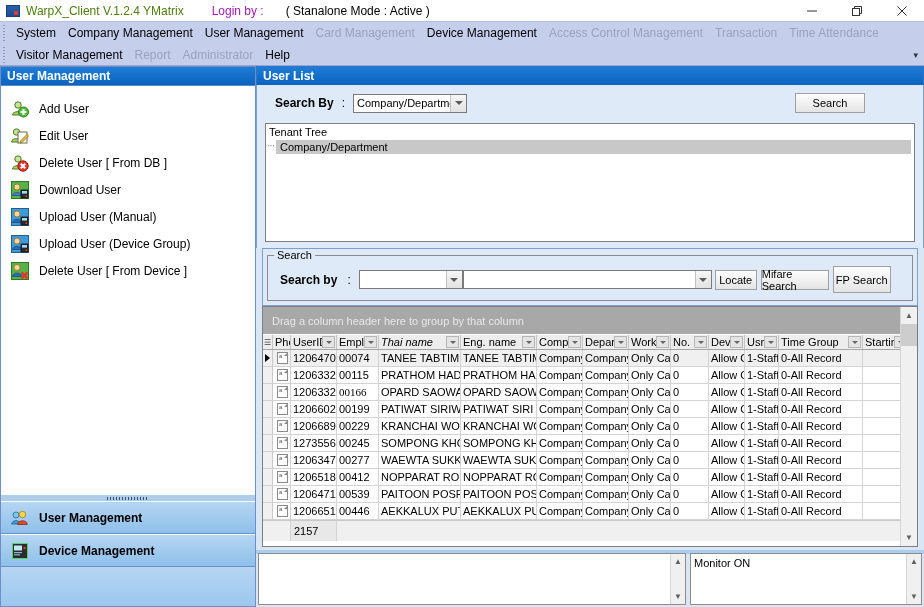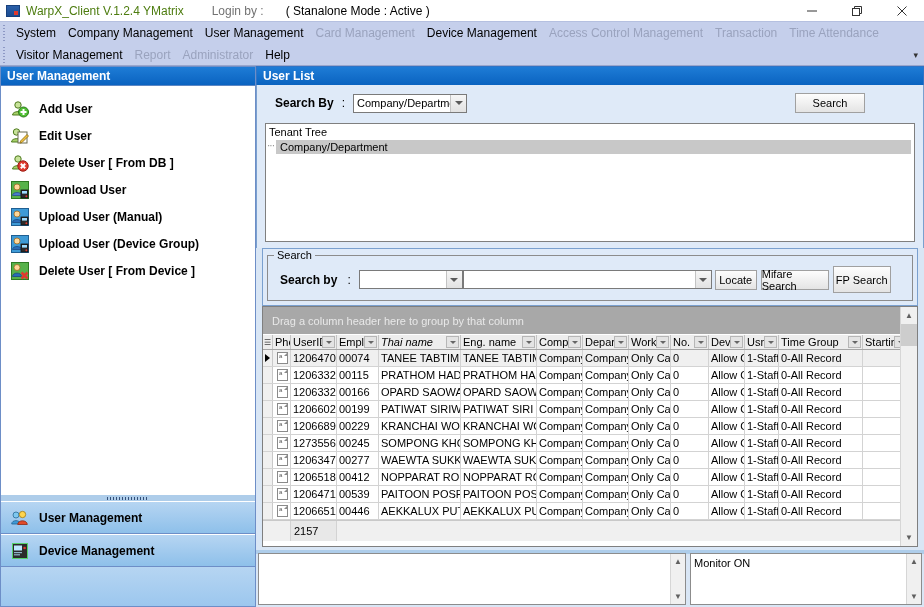--- a/index.html
+++ b/index.html
@@ -22,21 +22,21 @@
   .titlebar .app-icon {
     width: 14px; height: 12px; margin-left: 6px; margin-right: 6px;
     background: linear-gradient(#2a5fa8, #1b4c92);
     border: 1px solid #17407c; position: relative; flex: 0 0 auto;
   }
   .titlebar .app-icon::after {
     content: ""; position: absolute; right: 1px; bottom: 1px;
     width: 4px; height: 4px; background: #e03a2f;
   }
   .title-text { font-size: 12px; color: #4d7c0f; white-space: nowrap; }
-  .title-login { margin-left: 28px; font-size: 12px; color: #737373; white-space: nowrap;}
+  .title-login { margin-left: 28px; font-size: 12px; color: #a21caf; white-space: nowrap;}
   .title-mode { margin-left: 22px; font-size: 12px; color: #000; white-space: nowrap;}
   .winbtns { position: absolute; right: 0; top: 0; height: 21px; display: flex; }
   .winbtn {
     width: 45px; height: 21px; display: flex; align-items: center; justify-content: center;
     font-size: 13px; color: #333; line-height: 1;
   }
   .winbtn svg { display: block; }
 
   
   .menubar {
@@ -71,21 +71,21 @@
     position: absolute; left: 0; top: 66px; width: 256px; height: 541px;
     background: #ffffff;
     border: 1px solid #6d8ec7;
   }
   .panel-header {
     height: 19px; background: linear-gradient(#1e7cd6, #0a63c0);
     color: #fff; font-weight: bold; font-size: 12px;
     display: flex; align-items: center; padding-left: 6px;
     border-bottom: 1px solid #5c87c4;
   }
-  .nav-list { padding-top: 9px; font-weight: bold; }
+  .nav-list { padding-top: 9px; }
   .nav-item {
     display: flex; align-items: center; height: 27px; padding-left: 10px; cursor: default;
   }
   .nav-item .label { font-size: 12px; color: #000; margin-left: 10px; white-space: nowrap; }
   .nav-icon { width: 18px; height: 18px; position: relative; flex: 0 0 auto; }
 
   
   .bottom-nav {
     position: absolute; left: 0; bottom: 0; width: 254px;
   }
@@ -593,21 +593,21 @@
             <div class="gcell" style="width: 34px;">1-Staff</div>
             <div class="gcell" style="width: 84px;">0-All Record</div>
             <div class="gcell" style="width: 46px;"></div>
           </div>
           <div class="grow">
             <div class="gcell ind"></div>
             <div class="gcell photo" style="width: 18px;">
               <span class="doc-icon">a</span>
             </div>
             <div class="gcell" style="width: 46px;">12063321</div>
-            <div class="gcell" style="width: 42px;">00166</div>
+            <div class="gcell" style="width: 42px; font-family: Liberation Serif, serif;">00166</div>
             <div class="gcell" style="width: 82px;">OPARD SAOWAP</div>
             <div class="gcell" style="width: 76px;">OPARD SAOW</div>
             <div class="gcell" style="width: 46px;">Company/D</div>
             <div class="gcell" style="width: 46px;">Company</div>
             <div class="gcell" style="width: 42px;">Only Car</div>
             <div class="gcell" style="width: 38px;">0</div>
             <div class="gcell" style="width: 36px;">Allow G</div>
             <div class="gcell" style="width: 34px;">1-Staff</div>
             <div class="gcell" style="width: 84px;">0-All Record</div>
             <div class="gcell" style="width: 46px;"></div>

